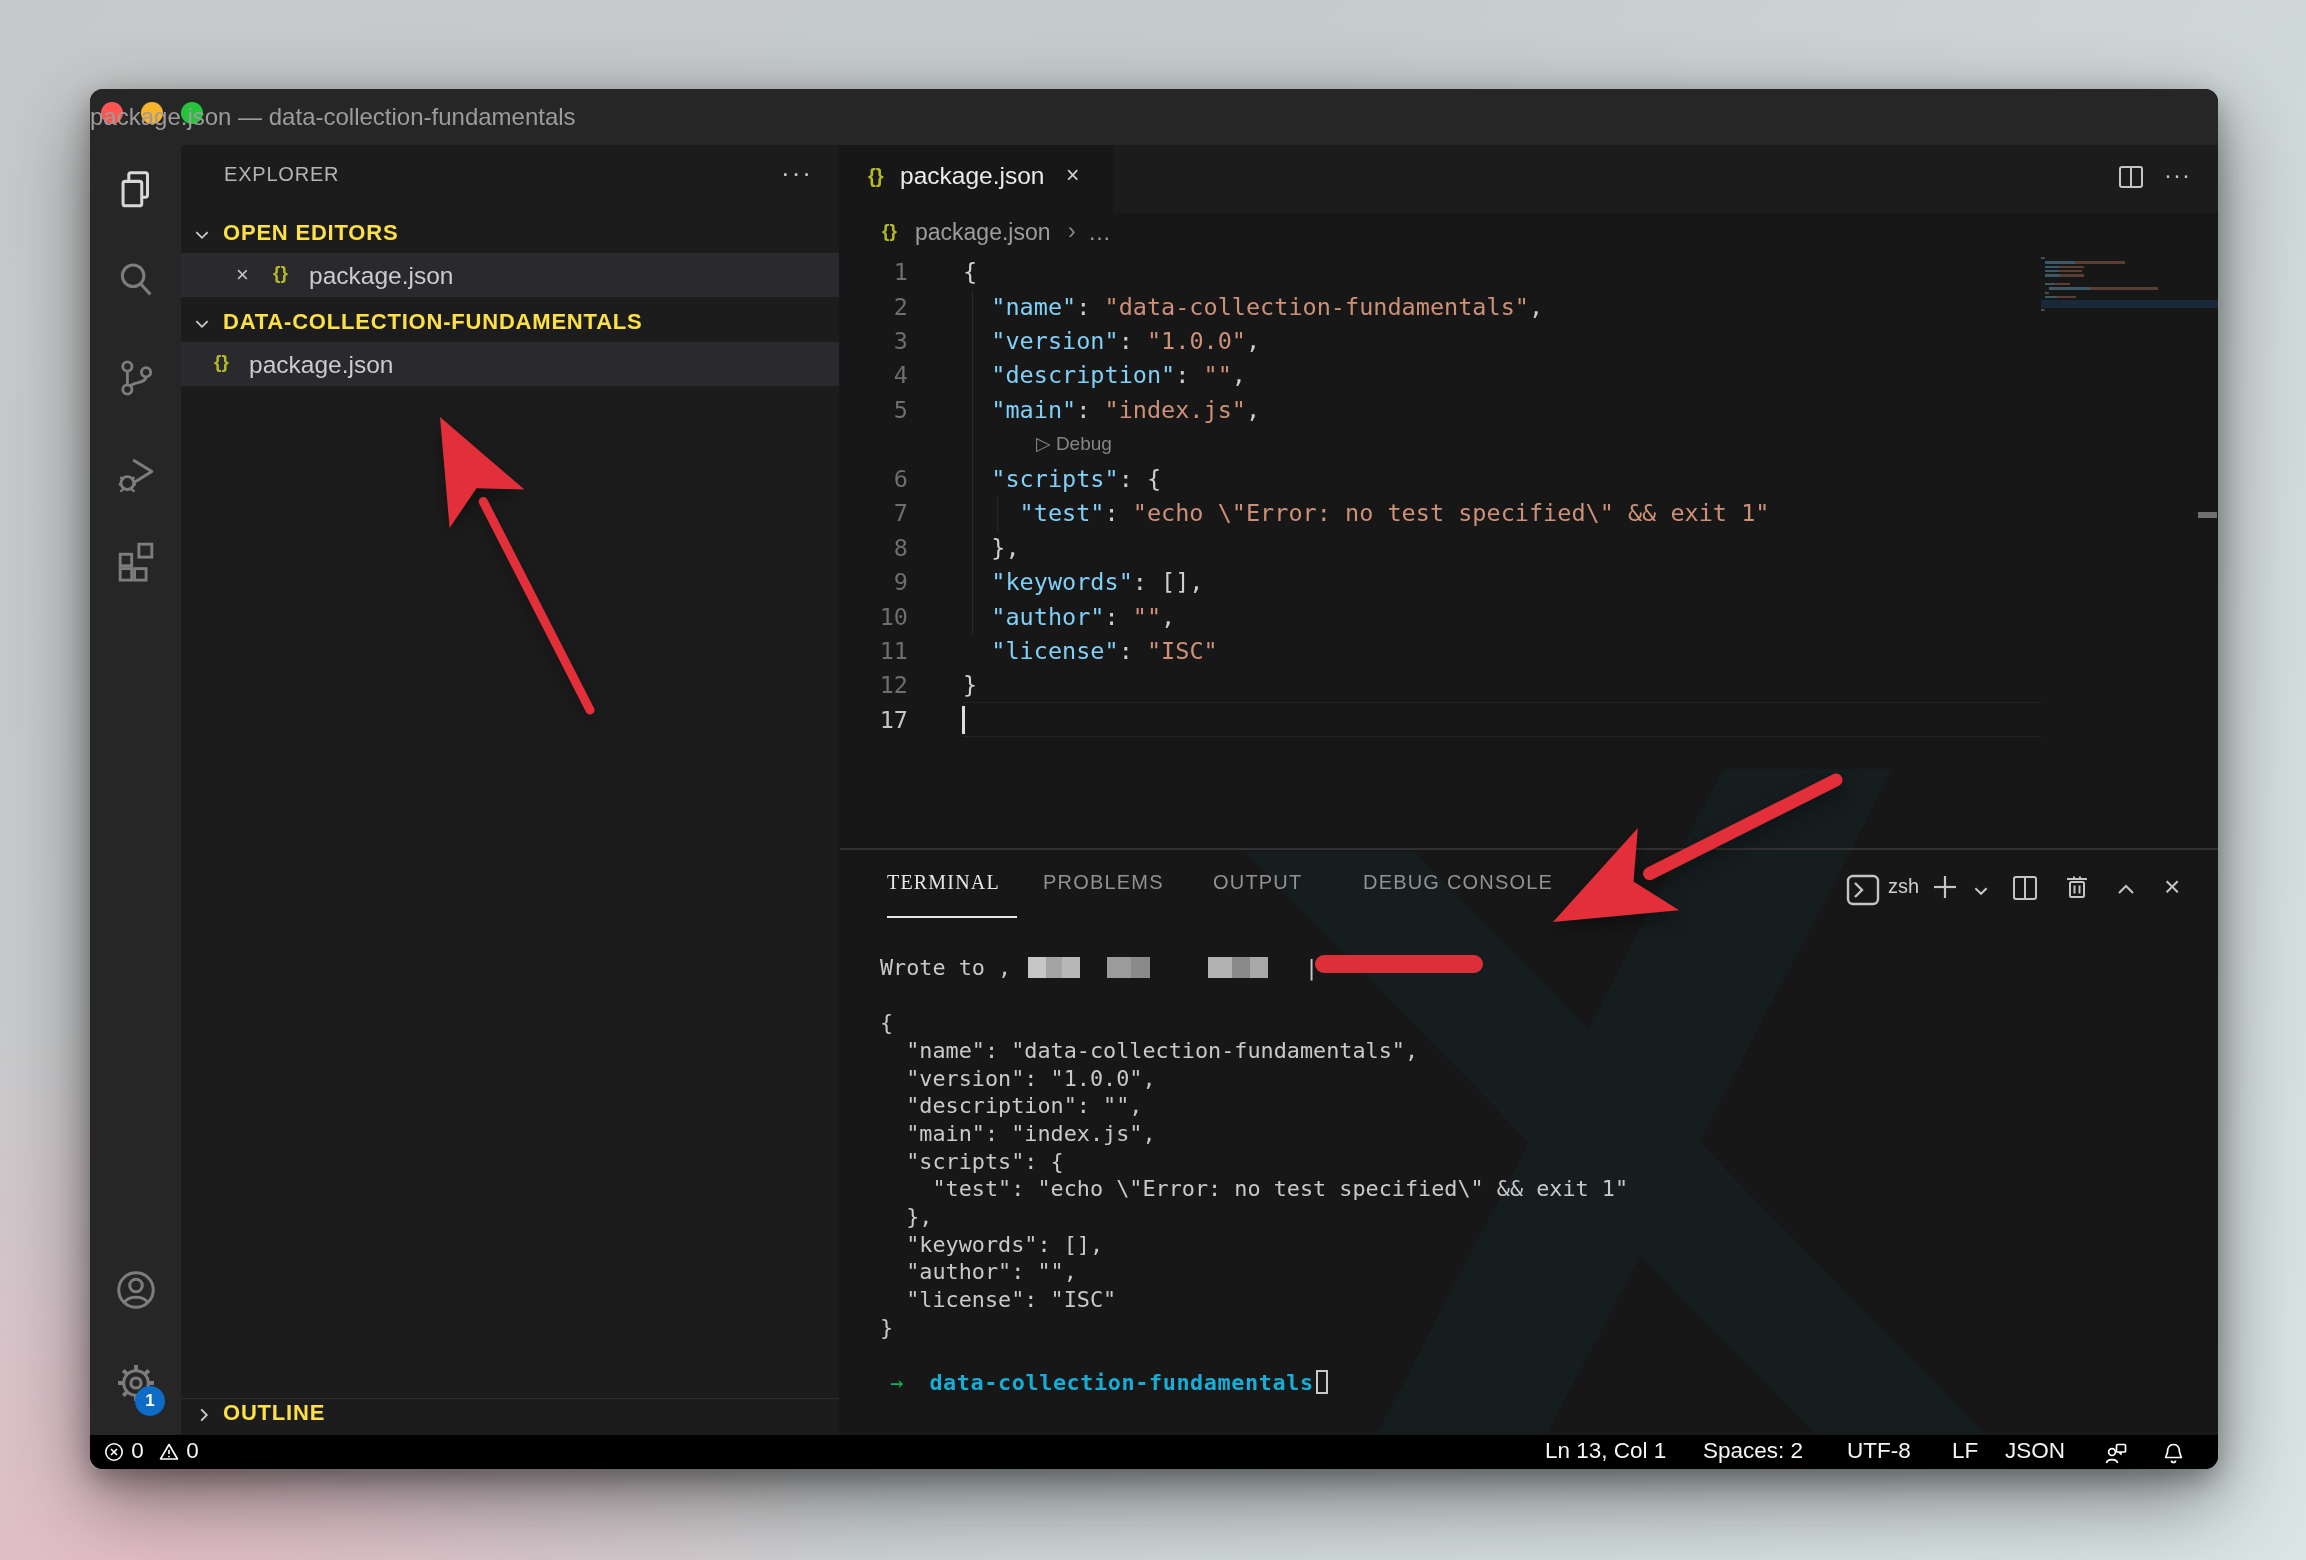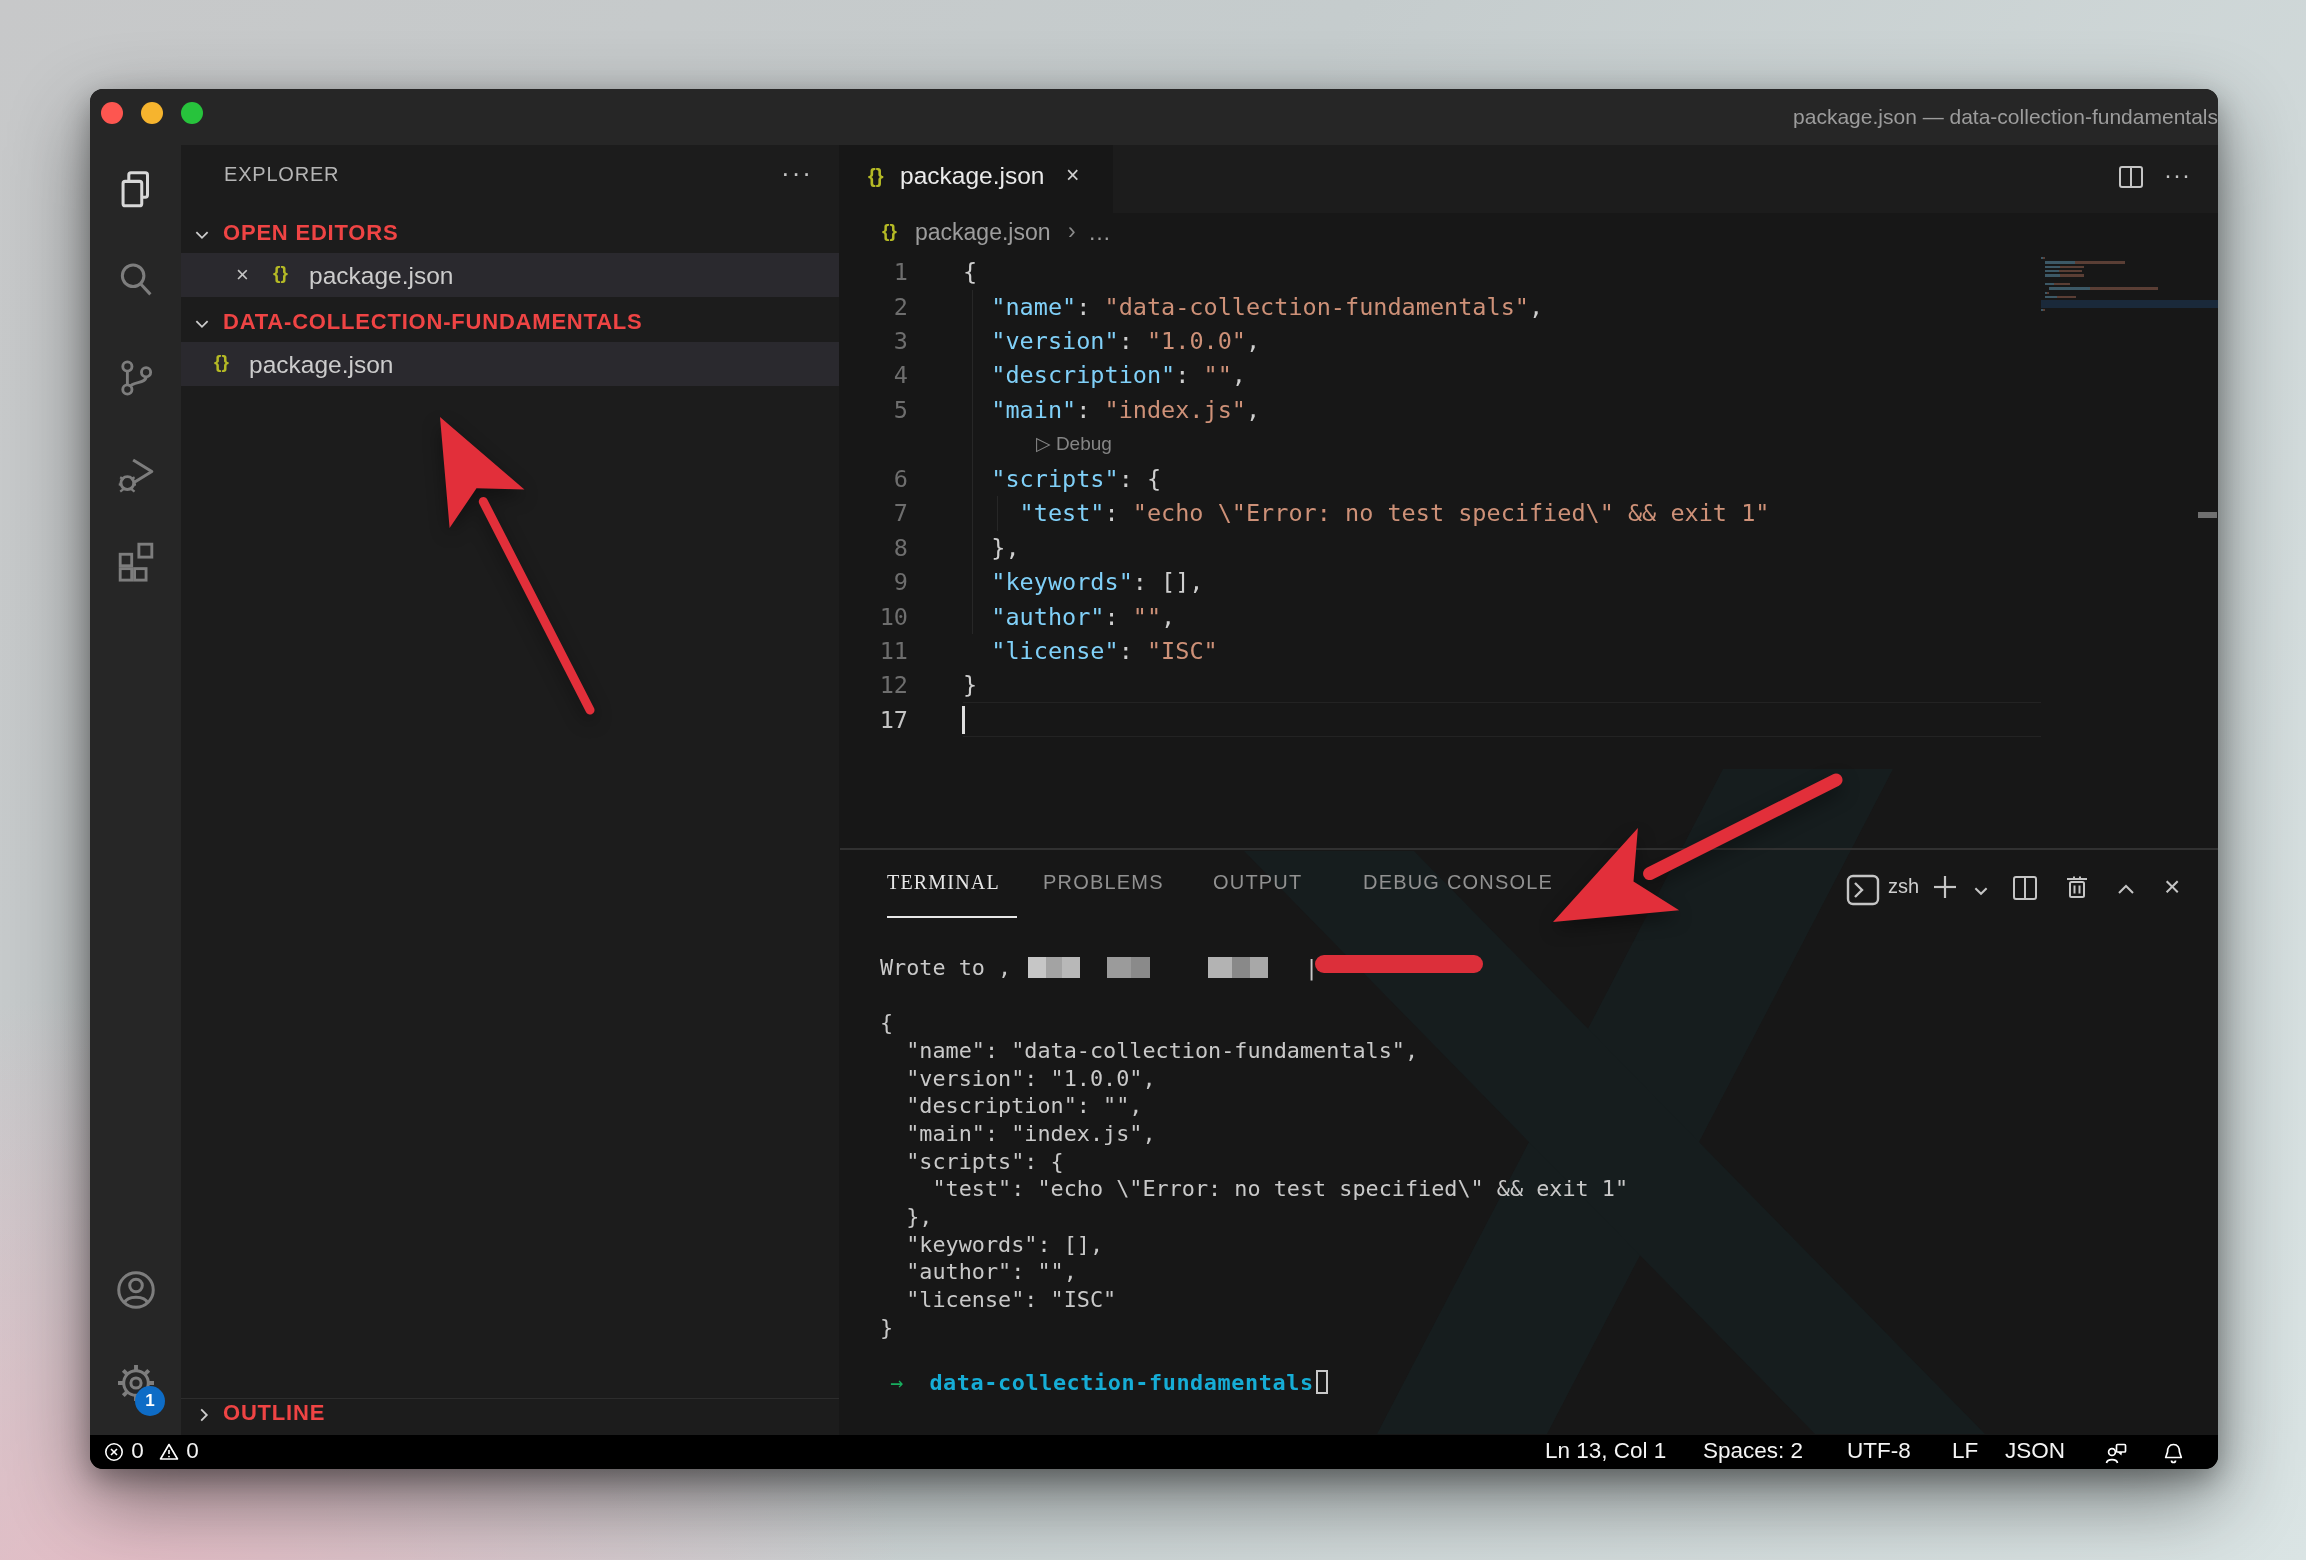--- a/index.html
+++ b/index.html
@@ -15,32 +15,32 @@
     border-radius:13px; overflow:hidden; background:#171717;
     box-shadow: 0 30px 80px rgba(0,0,0,.45), 0 10px 28px rgba(0,0,0,.30);
   }
   .abs { position:absolute; }
   
   .titlebar { position:absolute; left:0; top:0; width:100%; height:56px; background:#262626; }
   .tl { position:absolute; top:13px; width:22px; height:22px; border-radius:50%; }
   .tl.r { left:11px; background:#fd5650; }
   .tl.y { left:51px; background:#f6b42e; }
   .tl.g { left:91px; background:#27c33c; }
-  .wtitle { position:absolute; left:0; top:0; width:100%; height:56px; line-height:56px; text-align:right; color:#9c9c9c; font-size:21px;padding-left:44px; }
+  .wtitle { position:absolute; left:0; top:0; width:100%; height:56px; line-height:56px; text-align:left; color:#9c9c9c; font-size:24px; }
   
   .activitybar { position:absolute; left:0; top:56px; width:91px; height:1290px; background:#262626; }
   .abicon { position:absolute; left:0; width:91px; text-align:center; }
   .badge { position:absolute; left:45px; top:1297px; width:30px; height:30px; border-radius:50%; background:#0e6cc6; color:#fff; font-size:17px; font-weight:bold; text-align:center; line-height:30px; z-index:3;}
   
   .sidebar { position:absolute; left:91px; top:56px; width:658px; height:1290px; background:#1c1c1c; }
   .sb-title { position:absolute; left:43px; top:18px; color:#b5b5b5; font-size:20px; letter-spacing:.8px; }
   .sb-dots { position:absolute; left:600px; top:13px; color:#c5c5c5; font-size:26px; letter-spacing:2px;}
   .sec-head { position:absolute; left:0; width:658px; height:44px; }
   .sec-head .chev { position:absolute; left:12px; top:14px; }
-  .sec-head .lbl { position:absolute; left:42px; top:9px; font-weight:bold; color:#ef4444; font-size:22px; letter-spacing:.8px; white-space:nowrap; }
+  .sec-head .lbl { position:absolute; left:42px; top:9px; font-weight:bold; color:#fde047; font-size:22px; letter-spacing:.8px; white-space:nowrap; }
   .row { position:absolute; left:0; width:658px; height:44px; background:#2a292e; }
   .fjson { color:#b5ba25; font-weight:bold; font-size:19px; }
   .fname { color:#cccccc; font-size:24.5px; }
   .outline-border { position:absolute; left:0; top:1253px; width:658px; height:1px; background:#2d2d2d; }
   
   .tabstrip { position:absolute; left:750px; top:56px; width:1378px; height:68px; background:#1c1c1c; }
   .tab { position:absolute; left:0; top:0; width:273px; height:68px; background:#171717; }
   .bcrumb { position:absolute; left:750px; top:124px; width:1378px; height:40px; background:#171717; color:#9d9d9d; font-size:23px; }
   .editor { position:absolute; left:750px; top:164px; width:1378px; height:595px; background:#171717; overflow:hidden; }
   .panelborder { position:absolute; left:750px; top:759px; width:1378px; height:2px; background:#313131; }

